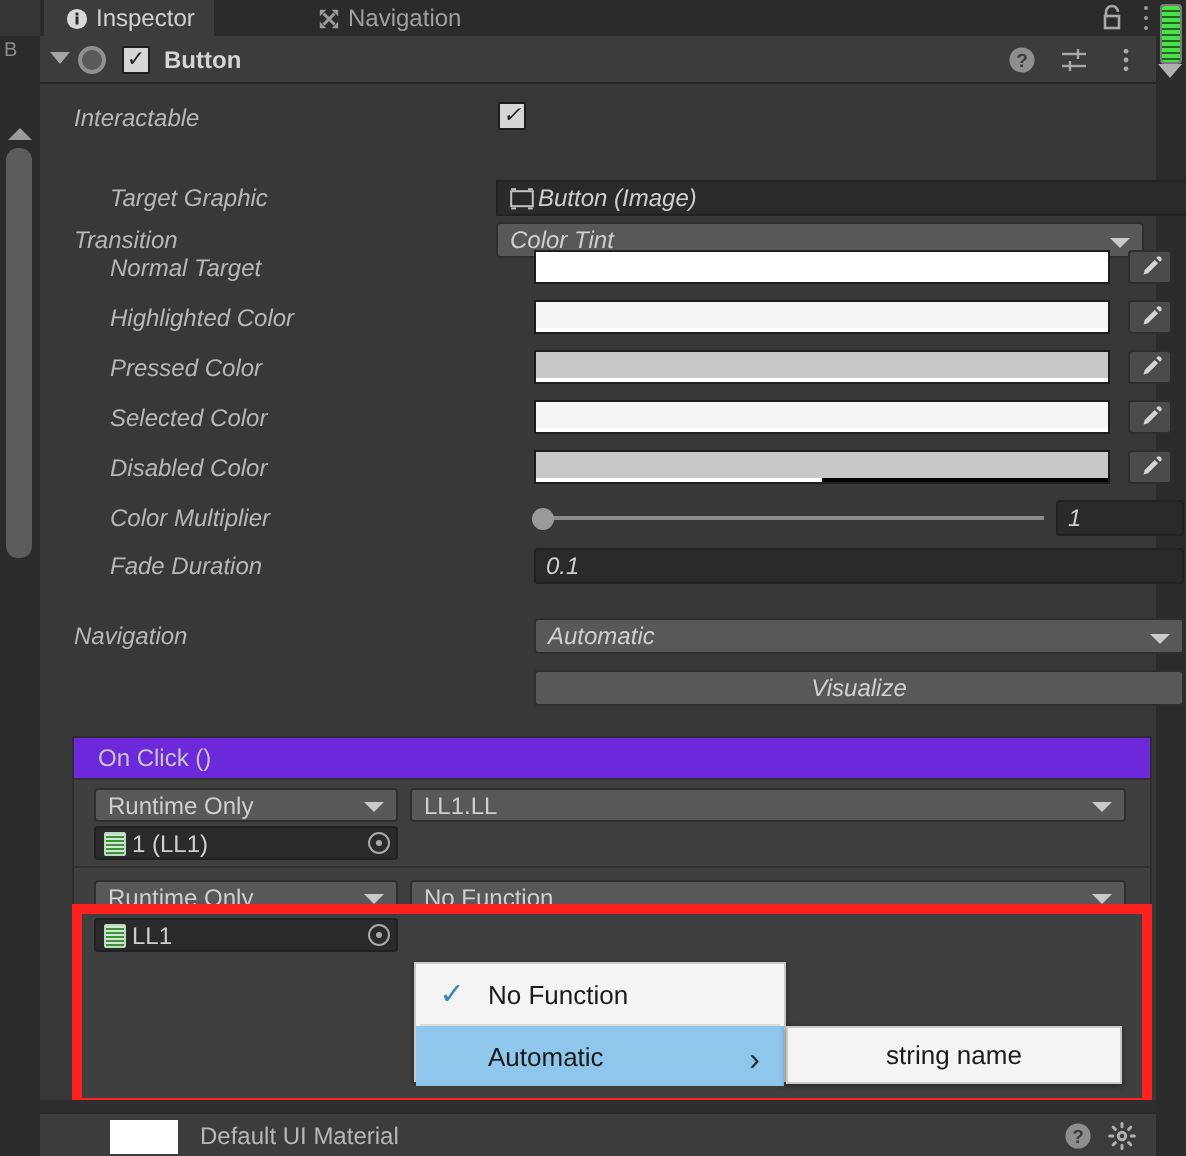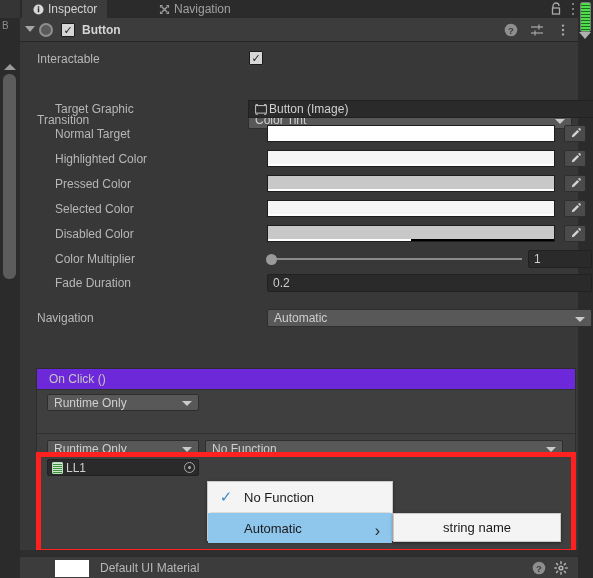--- a/index.html
+++ b/index.html
@@ -56,21 +56,21 @@
   .hdr-ico { width: 15px; height: 15px; display: flex; align-items: center; justify-content: center; }
   .lock-ico { position: absolute; right: 16px; top: 2px; width: 12px; height: 13px; }
   .tab-dots { position: absolute; right: 3px; top: 2px; width: 4px; height: 14px;
      display: flex; flex-direction: column; justify-content: space-around; align-items: center; }
   .tab-dots i { width: 2px; height: 2px; background: #9a9a9a; border-radius: 50%; display: block; }
 
   
   .body { position: absolute; left: 20px; top: 42px; width: 558px; height: 508px; background: #383838; }
 
   
-  .row { position: absolute; left: 0; width: 558px; height: 18px; }
+  .row { position: absolute; left: 0; width: 558px; height: 18px; font-style: italic; }
   .lbl { position: absolute; left: 17px; top: 2px; font-size: 12px; color: #b7b7b7; white-space: nowrap; }
   .lbl.ind { left: 35px; }
 
   .chk { position: absolute; left: 229px; top: 1px; width: 14px; height: 14px;
      background: #d6d6d6; border: 1px solid #1c1c1c; border-radius: 1px;
      display: flex; align-items: center; justify-content: center; color: #1c1c1c; font-size: 11px; line-height: 1; }
 
   .popup { position: absolute; left: 228px; top: 0; width: 324px; height: 18px;
      background: #585858; border: 1px solid #2e2e2e; border-radius: 2px;
      display: flex; align-items: center; padding: 0 6px; color: #cfcfcf; font-size: 12px; }
@@ -254,21 +254,21 @@
     </div>
 
     <div class="row" style="top:33px;margin-top:36px;">
       <div class="lbl">Transition</div>
       <div class="popup">
         <span>Color Tint</span>
         <span class="caret"></span>
       </div>
     </div>
 
-    <div class="row" style="top:58px;">
+    <div class="row" style="top:48px;">
       <div class="lbl ind">Target Graphic</div>
       <div class="objfield">
         <span class="sprite-ico">
           <svg viewBox="0 0 12 11" width="12" height="11" fill="none" stroke="#c2c2c2" stroke-width="1">
             <rect x="0.6" y="1.6" width="10.8" height="7.5"></rect>
             <line x1="0.6" y1="0.6" x2="3" y2="0.6"></line>
               <line x1="9" y1="0.6" x2="11.4" y2="0.6"></line>
             <line x1="0.6" y1="10.2" x2="3" y2="10.2"></line>
               <line x1="9" y1="10.2" x2="11.4" y2="10.2"></line>
           </svg>
@@ -347,39 +347,53 @@
 
     <div class="row" style="top:208px;">
       <div class="lbl ind">Color Multiplier</div>
       <div class="slider"></div>
       <div class="slider-knob"></div>
       <div class="numfield" style="left:508px;width:64px;">1</div>
     </div>
 
     <div class="row" style="top:232px;">
       <div class="lbl ind">Fade Duration</div>
-      <div class="numfield" style="left:247px;width:325px;">0.2</div>
+      <div class="numfield" style="left:247px;width:325px;">0.1</div>
     </div>
 
     <div class="row" style="top:267px;">
       <div class="lbl">Navigation</div>
       <div class="popup" style="left:247px;width:325px;">
         <span>Automatic</span>
         <span class="caret"></span>
       </div>
     </div>
 
+    <div class="row" style="top:293px;">
+      <div class="btn">Visualize</div>
+    </div>
 
     <div class="evt-box">
       <div class="evt-title">On Click ()</div>
 
       <div class="evt-row" style="top:22px;">
         <div class="evt-pop">
           <span>Runtime Only</span>
           <span class="caret"></span>
+        </div>
+        <div class="evt-fn">
+          <span>LL1.LL</span>
+          <span class="caret"></span>
+        </div>
+        <div class="evt-obj">
+          <span class="script-ico"></span>
+          <span>1 (LL1)</span>
+          <span class="selector">
+              <span class="dot-target"></span>
+            </span>
         </div>
       </div>
 
       <div class="evt-sep" style="top:64px;"></div>
 
       <div class="evt-row" style="top:68px;">
         <div class="evt-pop">
           <span>Runtime Only</span>
           <span class="caret"></span>
         </div>

